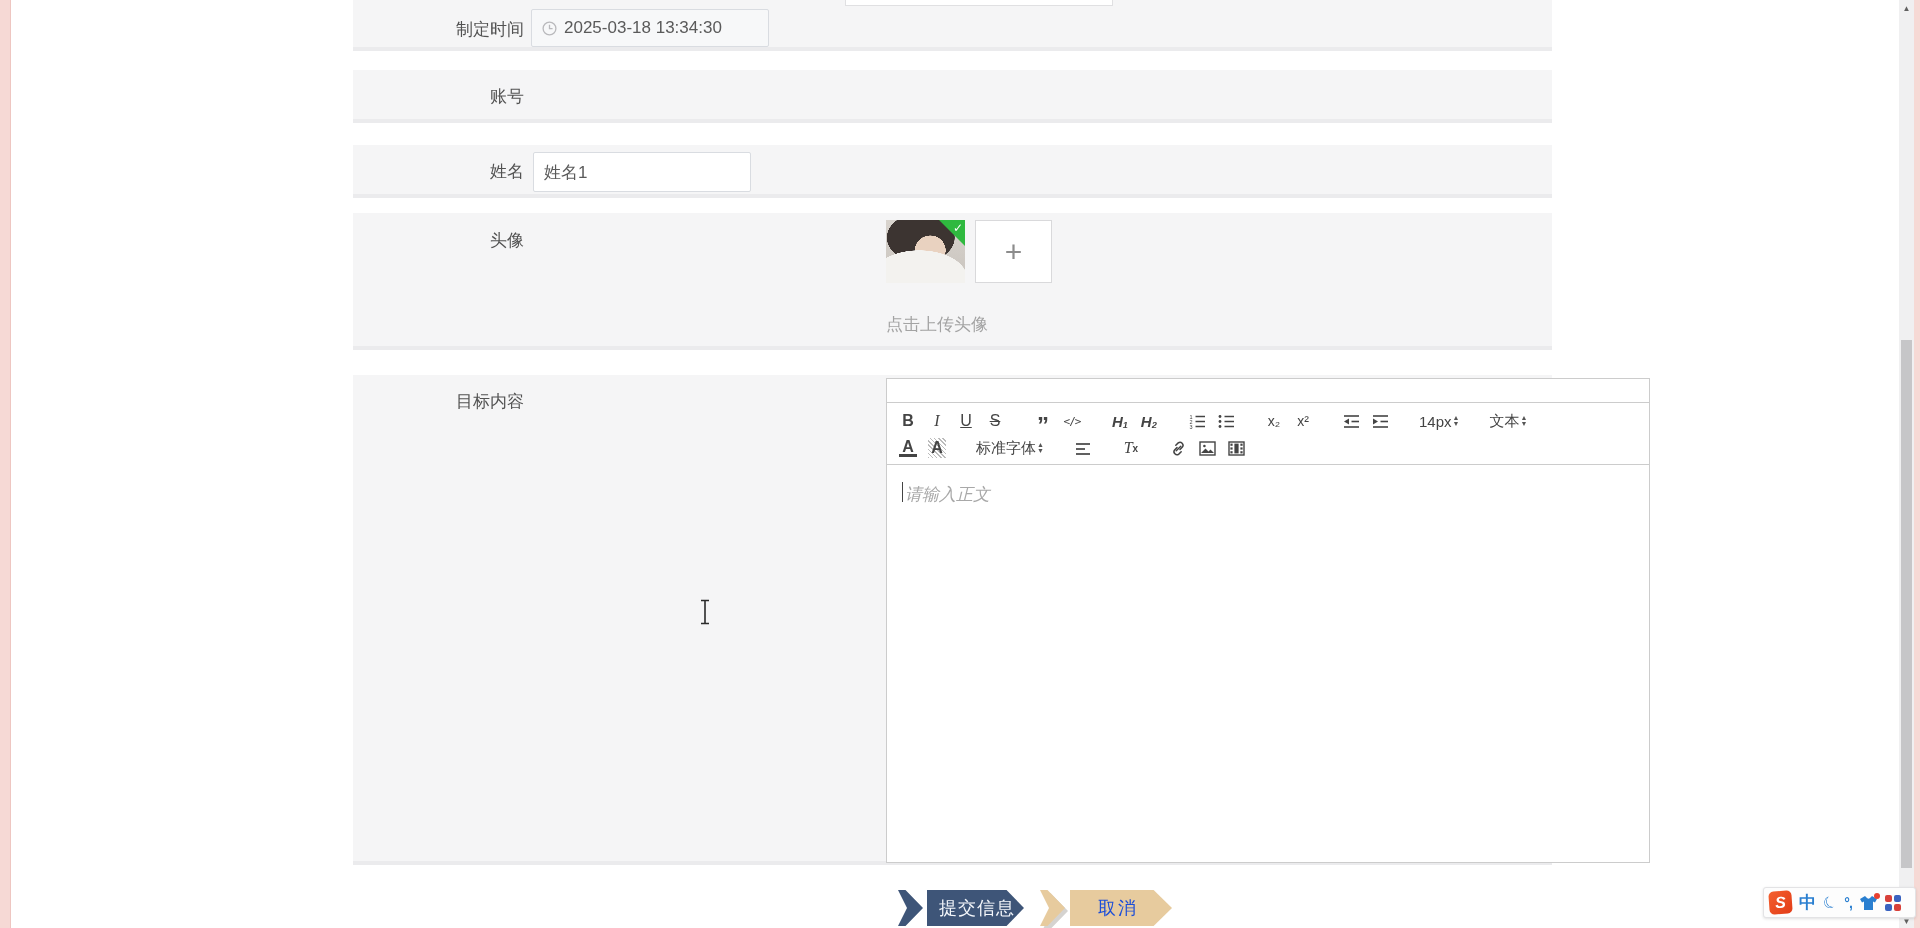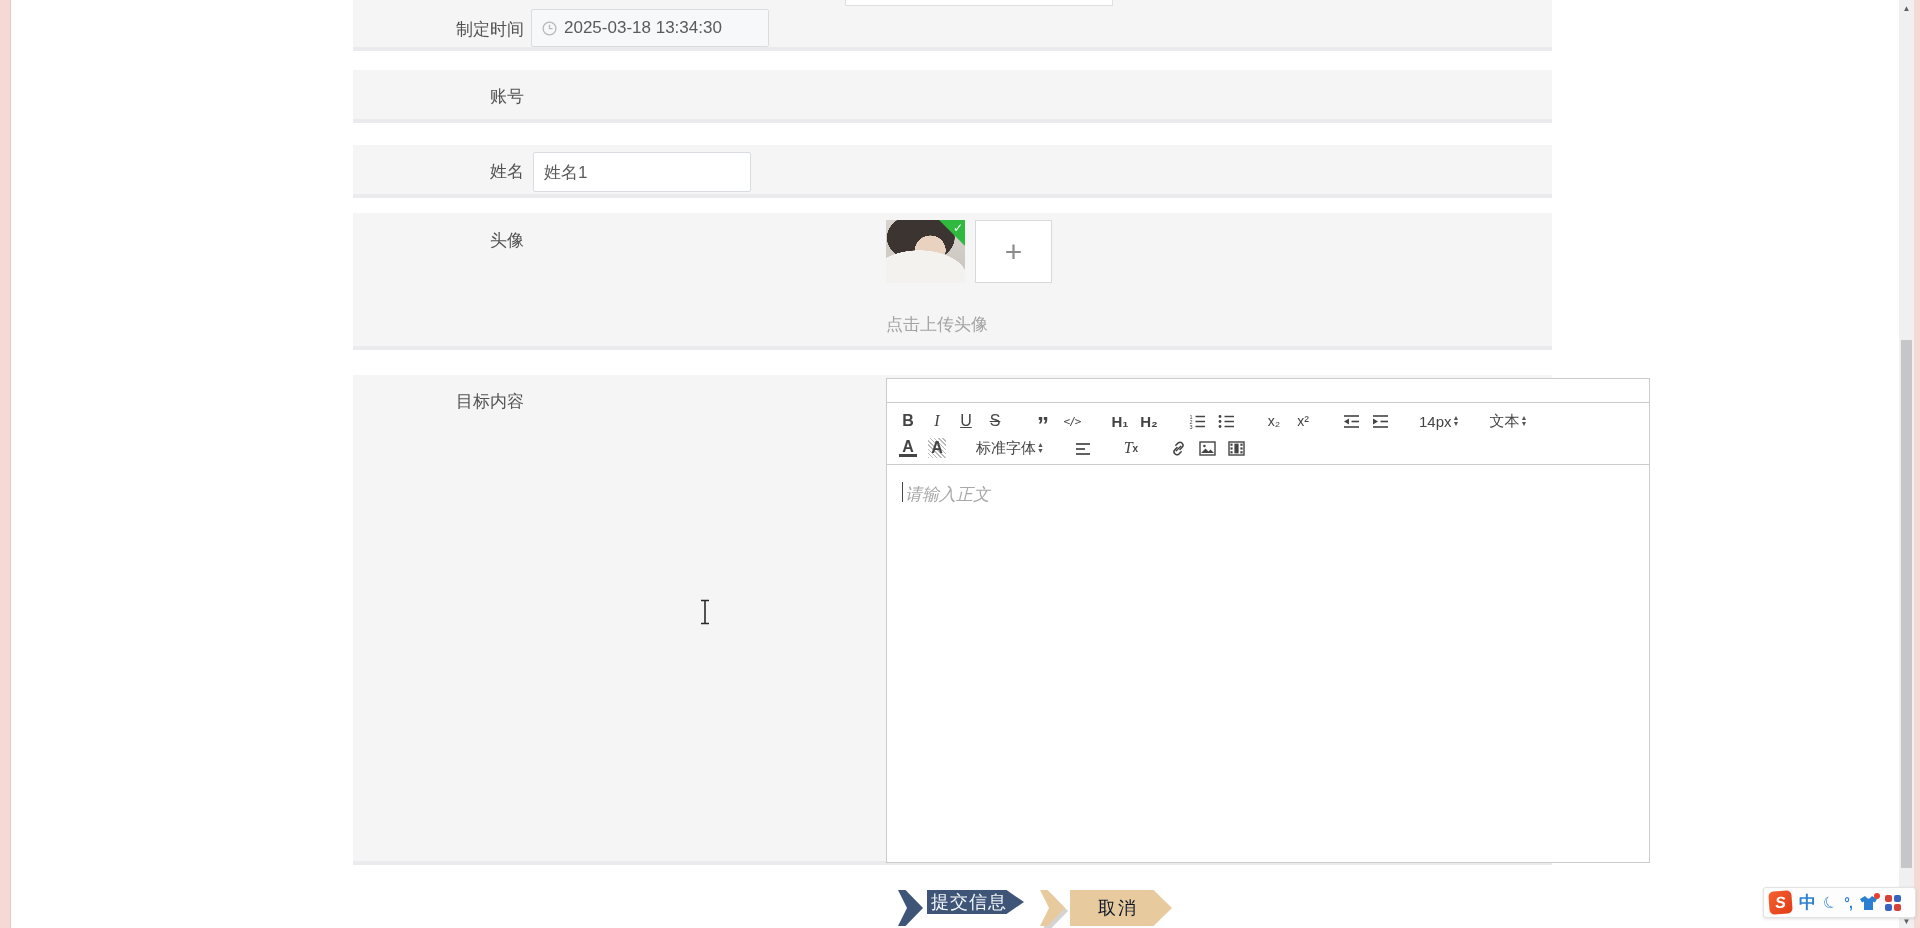--- a/index.html
+++ b/index.html
@@ -46,21 +46,21 @@
   .tb-row { display:flex; align-items:center; gap:11px; height:24px; }
   .tb-btn { min-width:18px; height:22px; display:inline-flex; align-items:center; justify-content:center;
     color:#444; font-size:16px; cursor:pointer; }
   .tb-gap { width:8px; }
   .tb-b { font-weight:bold; }
   .tb-i { font-style:italic; font-family:"Liberation Serif","DejaVu Serif",serif; }
   .tb-u { text-decoration:underline; }
   .tb-s { text-decoration:line-through; }
   .tb-quote { font-weight:bold; font-size:24px; line-height:10px; padding-top:10px; }
   .tb-code { font-size:11px; font-family:"DejaVu Sans Mono",monospace; letter-spacing:-1px; }
-  .tb-h { font-weight:bold; font-size:15px; }
+  .tb-h { font-weight:bold; font-size:15px;font-style:italic; }
   .tb-sel { display:inline-flex; align-items:center; gap:1px; color:#444; font-size:15px; cursor:pointer; }
   .updown { display:inline-flex; flex-direction:column; line-height:6px; font-size:7px; color:#555; }
   .tb-color { font-weight:bold; border-bottom:3px solid #444; height:18px; }
   .tb-bg { font-weight:bold; height:20px; padding:0 2px;
     background:repeating-linear-gradient(45deg,#bbb 0 1px,rgba(0,0,0,0) 1px 3px); }
   .tb-clear { font-style:italic; font-family:"Liberation Serif","DejaVu Serif",serif; }
   .tb-clear sub { font-style:normal; font-size:10px; font-family:"Liberation Sans",sans-serif; font-weight:bold; }
   .ed-content { left:0; top:86px; width:764px; height:399px; background:#fff; border:1px solid #ccc; }
   .caret { left:15px; top:17px; width:1px; height:20px; background:#444; }
   .placeholder { left:18px; top:18px; font-size:17px; font-style:italic; color:#a8a8a8; }
@@ -82,26 +82,26 @@
   .ime-next { color:#2b7fd4; cursor:pointer; }
 
   
   .ibeam { left:698px; top:599px; }
 
   
   .chev { clip-path:polygon(0 0, 30% 0, 100% 50%, 30% 100%, 0 100%, 36% 50%); }
   .arrow-body { clip-path:polygon(0 0, 82% 0, 100% 50%, 82% 100%, 0 100%);
     display:flex; align-items:center; cursor:pointer; }
   .submit-chev { left:898px; top:890px; width:25px; height:36px; background:#3e5578; }
-  .submit-body { left:927px; top:890px; width:97px; height:24px; background:#3e5578;
-    font-size:18px; color:#f4f7fb; padding-left:4px; letter-spacing:1px; }
+  .submit-body { left:927px; top:890px; width:97px; height:36px; background:#3e5578;
+    font-size:18px; color:#f4f7fb; padding-left:12px; letter-spacing:1px; }
   .cancel-shadow { left:1043px; top:893px; width:25px; height:36px; background:#d5d3d0; }
   .cancel-chev { left:1040px; top:890px; width:25px; height:36px; background:#e7cb9e; }
   .cancel-body { left:1070px; top:890px; width:102px; height:36px; background:#e7cb9e;
-    font-size:18px; color:#0f172a; padding-left:28px; letter-spacing:2px; }
+    font-size:18px; color:#1d4ed8; padding-left:28px; letter-spacing:2px; }
 
   
   .sogou { left:1763px; top:887px; width:153px; height:31px; background:#fdfdfd;
     border:1px solid #e3e3e5; border-radius:3px; box-shadow:0 1px 3px rgba(0,0,0,.12);
     display:flex; align-items:center; gap:7px; padding:0 5px; z-index:5; }
   .s-logo { width:23px; height:23px; border-radius:5px;
     background:linear-gradient(135deg,#f4602f,#e23c17); color:#fff; font-weight:bold;
     font-size:16px; font-style:italic; display:flex; align-items:center; justify-content:center;
     transform:rotate(-4deg); cursor:pointer; }
   .sg-blue { color:#2a7fd0; font-weight:bold; cursor:pointer; }

